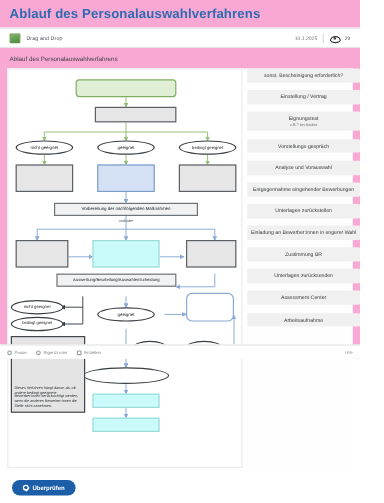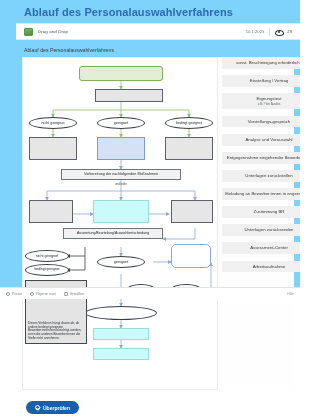--- a/index.html
+++ b/index.html
@@ -2,21 +2,21 @@
 <html><head>
 <meta charset="utf-8">
 <style>
   * { box-sizing: border-box; margin: 0; padding: 0; }
   html, body {
     width: 300px; height: 419px;
     font-family: "Liberation Sans", sans-serif;
     background: #ffffff;
     overflow: hidden;
   }
-  .page { position: relative; width: 300px; height: 299px; background:#7dd3fc;padding-left:16px; }
+  .page { position: relative; width: 300px; height: 299px; background:#f9a8d4; }
 
   
   .page-title {
     font-size: 11px;
     font-weight: bold;
     color: #2e6bb0;
     padding: 6px 8px 5px 8px;
     letter-spacing: .1px;
   }
   .meta-bar {

